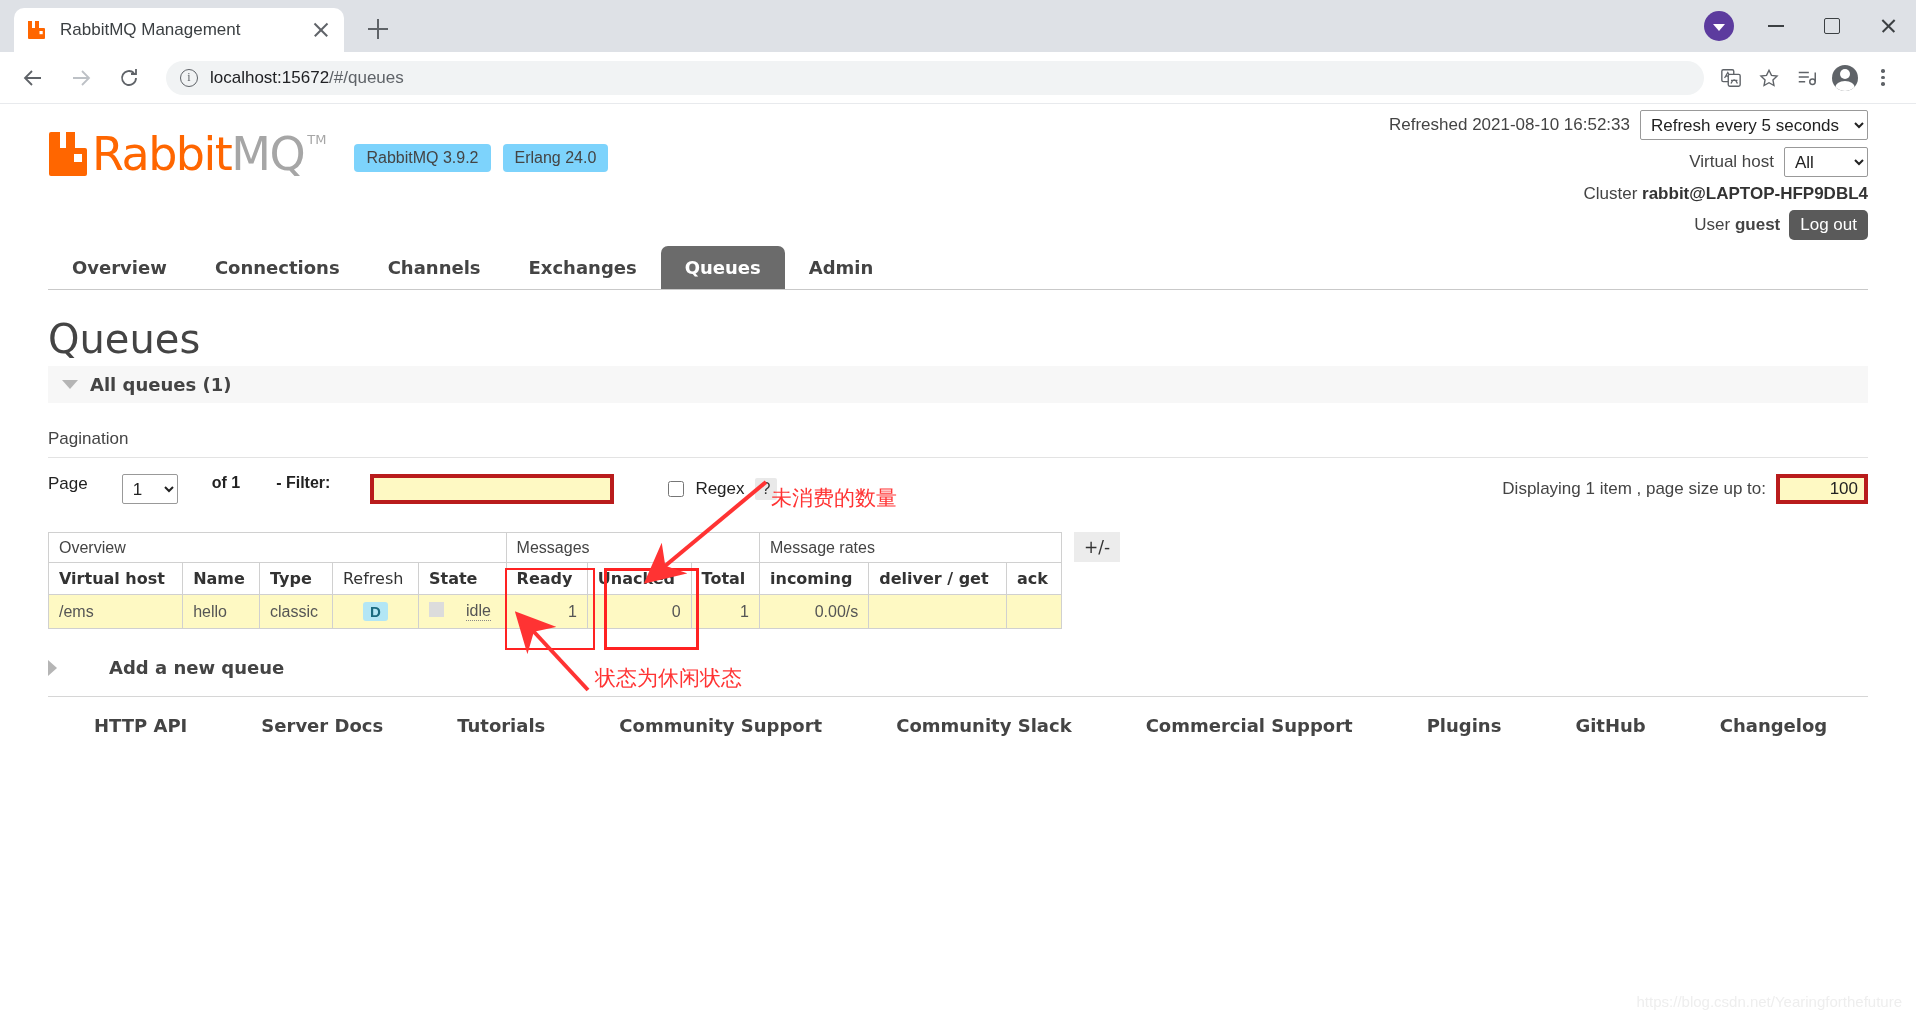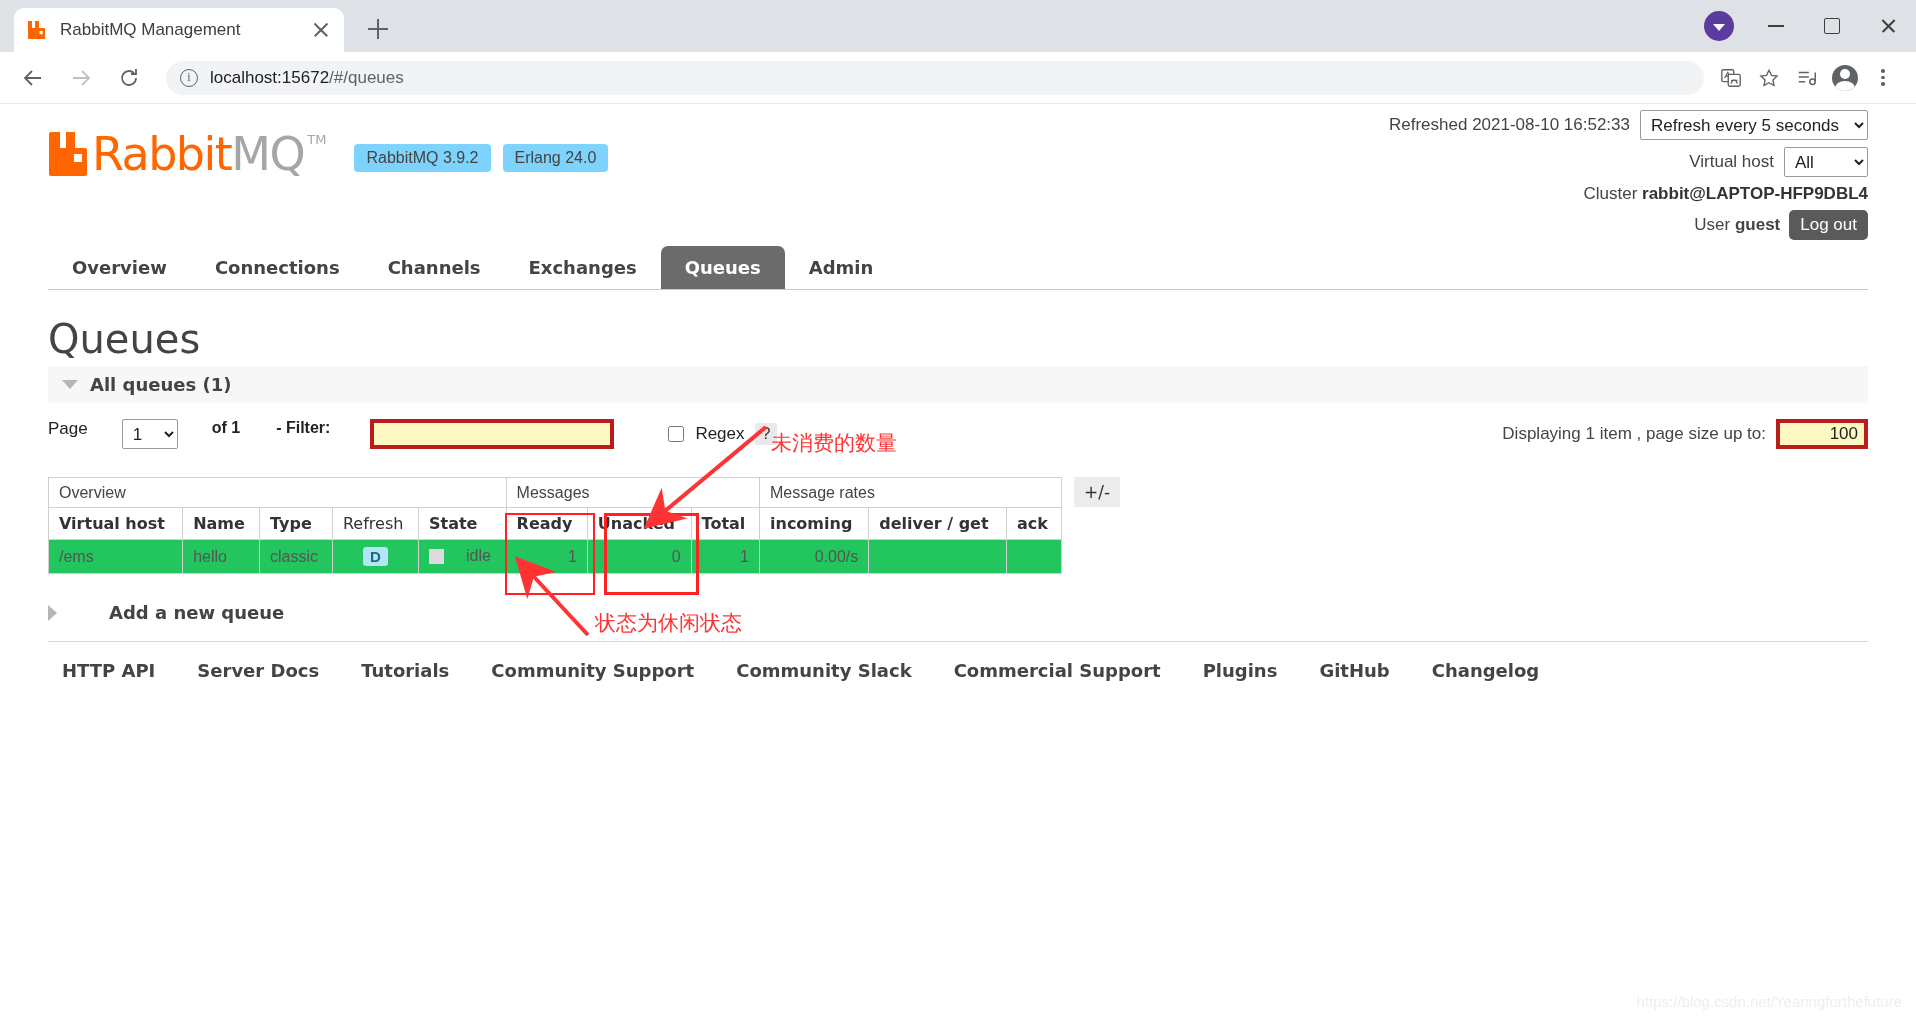--- a/index.html
+++ b/index.html
@@ -339,34 +339,34 @@
     padding: 5px 10px;
   }
   table.queues tr.hdr-row th {
     background: #fff;
     font-family: "DejaVu Sans", sans-serif;
     font-size: 16px; color: #333;
     height: 32px;
   }
   table.queues tr.hdr-row th.b { font-weight: bold; }
   table.queues tr.data td {
-    background: #22c55e;
+    background: #fef9c3;
     height: 34px;
     color: #555;
   }
   td.num, th.num { text-align: right !important; }
   td.ctr, th.ctr { text-align: center !important; }
   .nm-bold { font-weight: bold; color: #333; }
   .feat-d {
     display: inline-block;
     background: #b3e6f5; color: #1a6b80;
     font-weight: bold; font-size: 15px;
     padding: 1px 7px; border-radius: 3px;
   }
-  .state-cell { display: flex; align-items: center; }
+  .state-cell { display: flex; align-items: flex-start; }
   .state-sq {
     width: 15px; height: 15px;
     background: #dcdcdc;
     margin-right: 22px; flex: none;
   }
   .state-txt {
     border-bottom: 1px dotted #888;
     color: #555;
   }
   .plusminus {
@@ -416,21 +416,21 @@
     border-top: 1px solid #d6d6d6;
     margin-top: 18px;
     padding-top: 18px;
     display: flex; gap: 42px;
     padding-left: 14px;
   }
   .footer a {
     font-family: "DejaVu Sans", sans-serif;
     font-size: 18px; font-weight: bold;
     color: #444; text-decoration: none;
-    cursor: pointer; white-space: nowrap;
+    cursor: pointer; white-space: nowrap; margin-left: 32px;
   }
   .watermark {
     position: absolute; right: 14px; bottom: 8px;
     font-size: 15px; color: #eeeeee;
     font-family: "Liberation Sans", sans-serif;
     white-space: nowrap;
   }
 </style>
 </head>
 <body>
@@ -569,20 +569,21 @@
     <div class="nav-item">Admin</div>
   </div>
 
   <h1 class="qtitle">Queues</h1>
 
   <div class="section-bar">
     <span class="tri-down"></span>
     <span>All queues (1)</span>
   </div>
 
+  <div class="sub-title">Pagination</div>
 
   <div class="pag-row">
     <span class="lbl">Page</span>
     <select class="mini" style="width:56px">
       <option>1</option>
     </select>
     <span class="lbl2">of 1</span>
     <span class="lbl2" style="margin-left:0">- Filter:</span>
     <input class="txt filter-in" type="text" value="" style="">
     <span class="regex-wrap">

